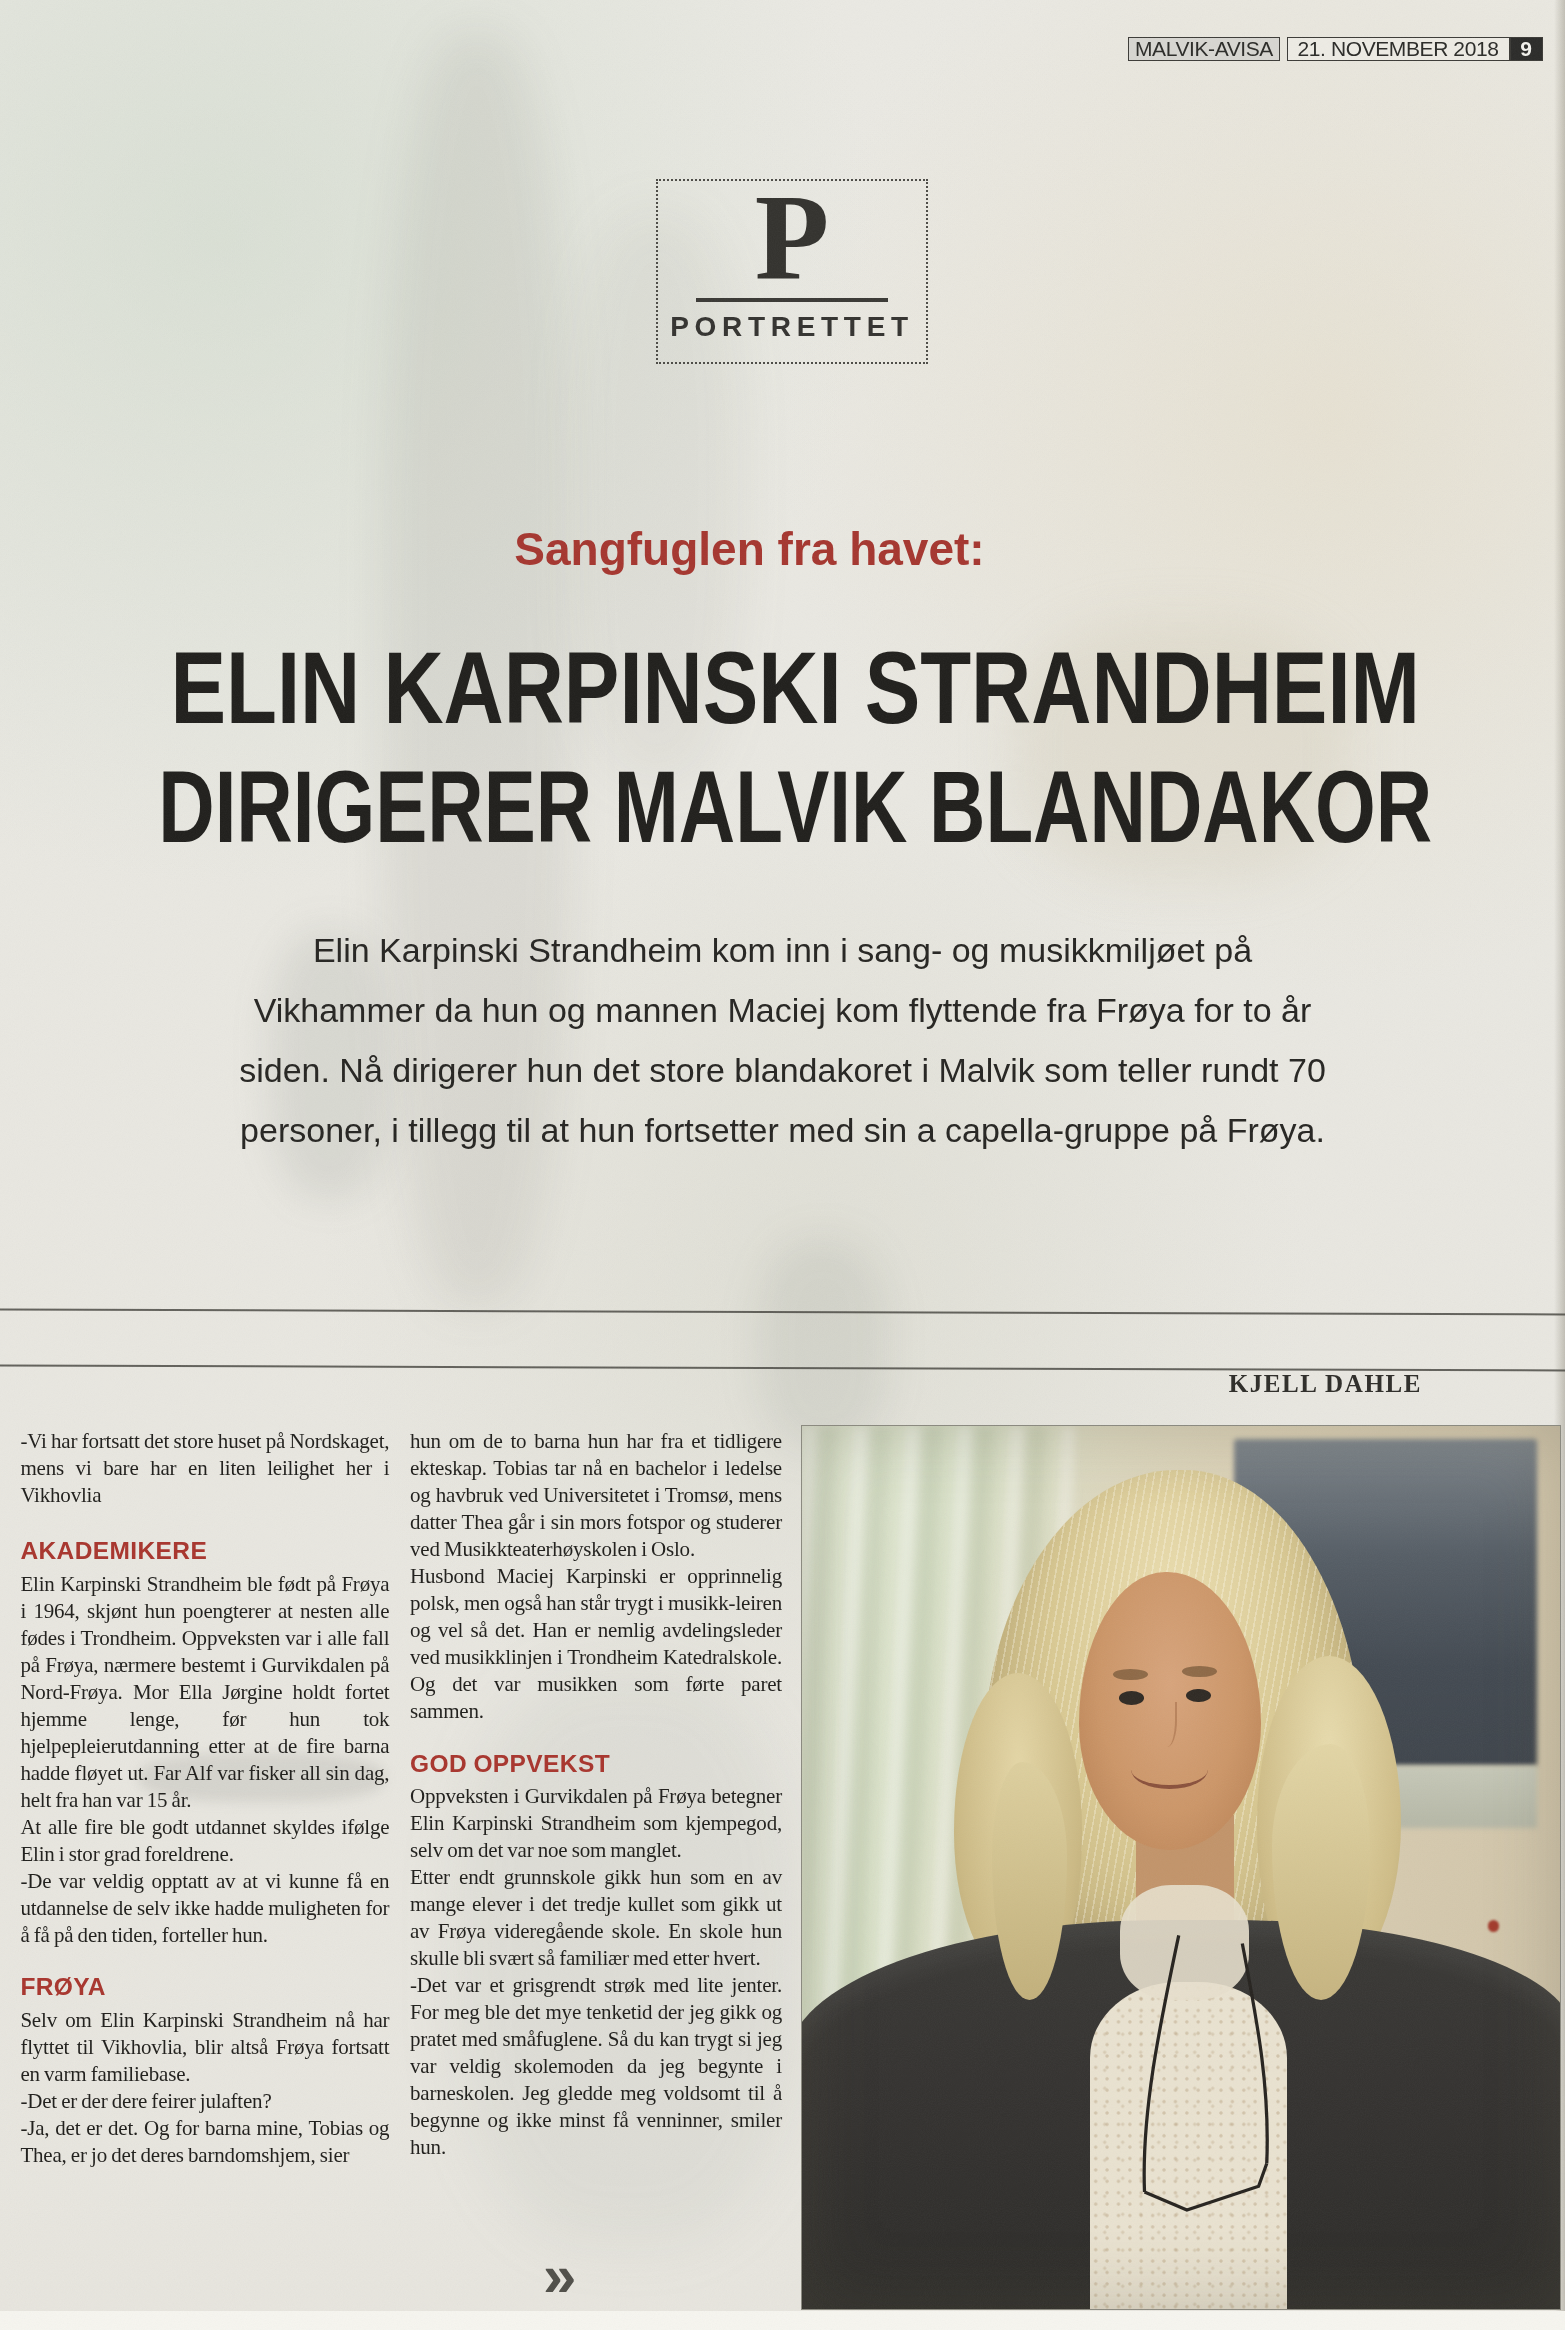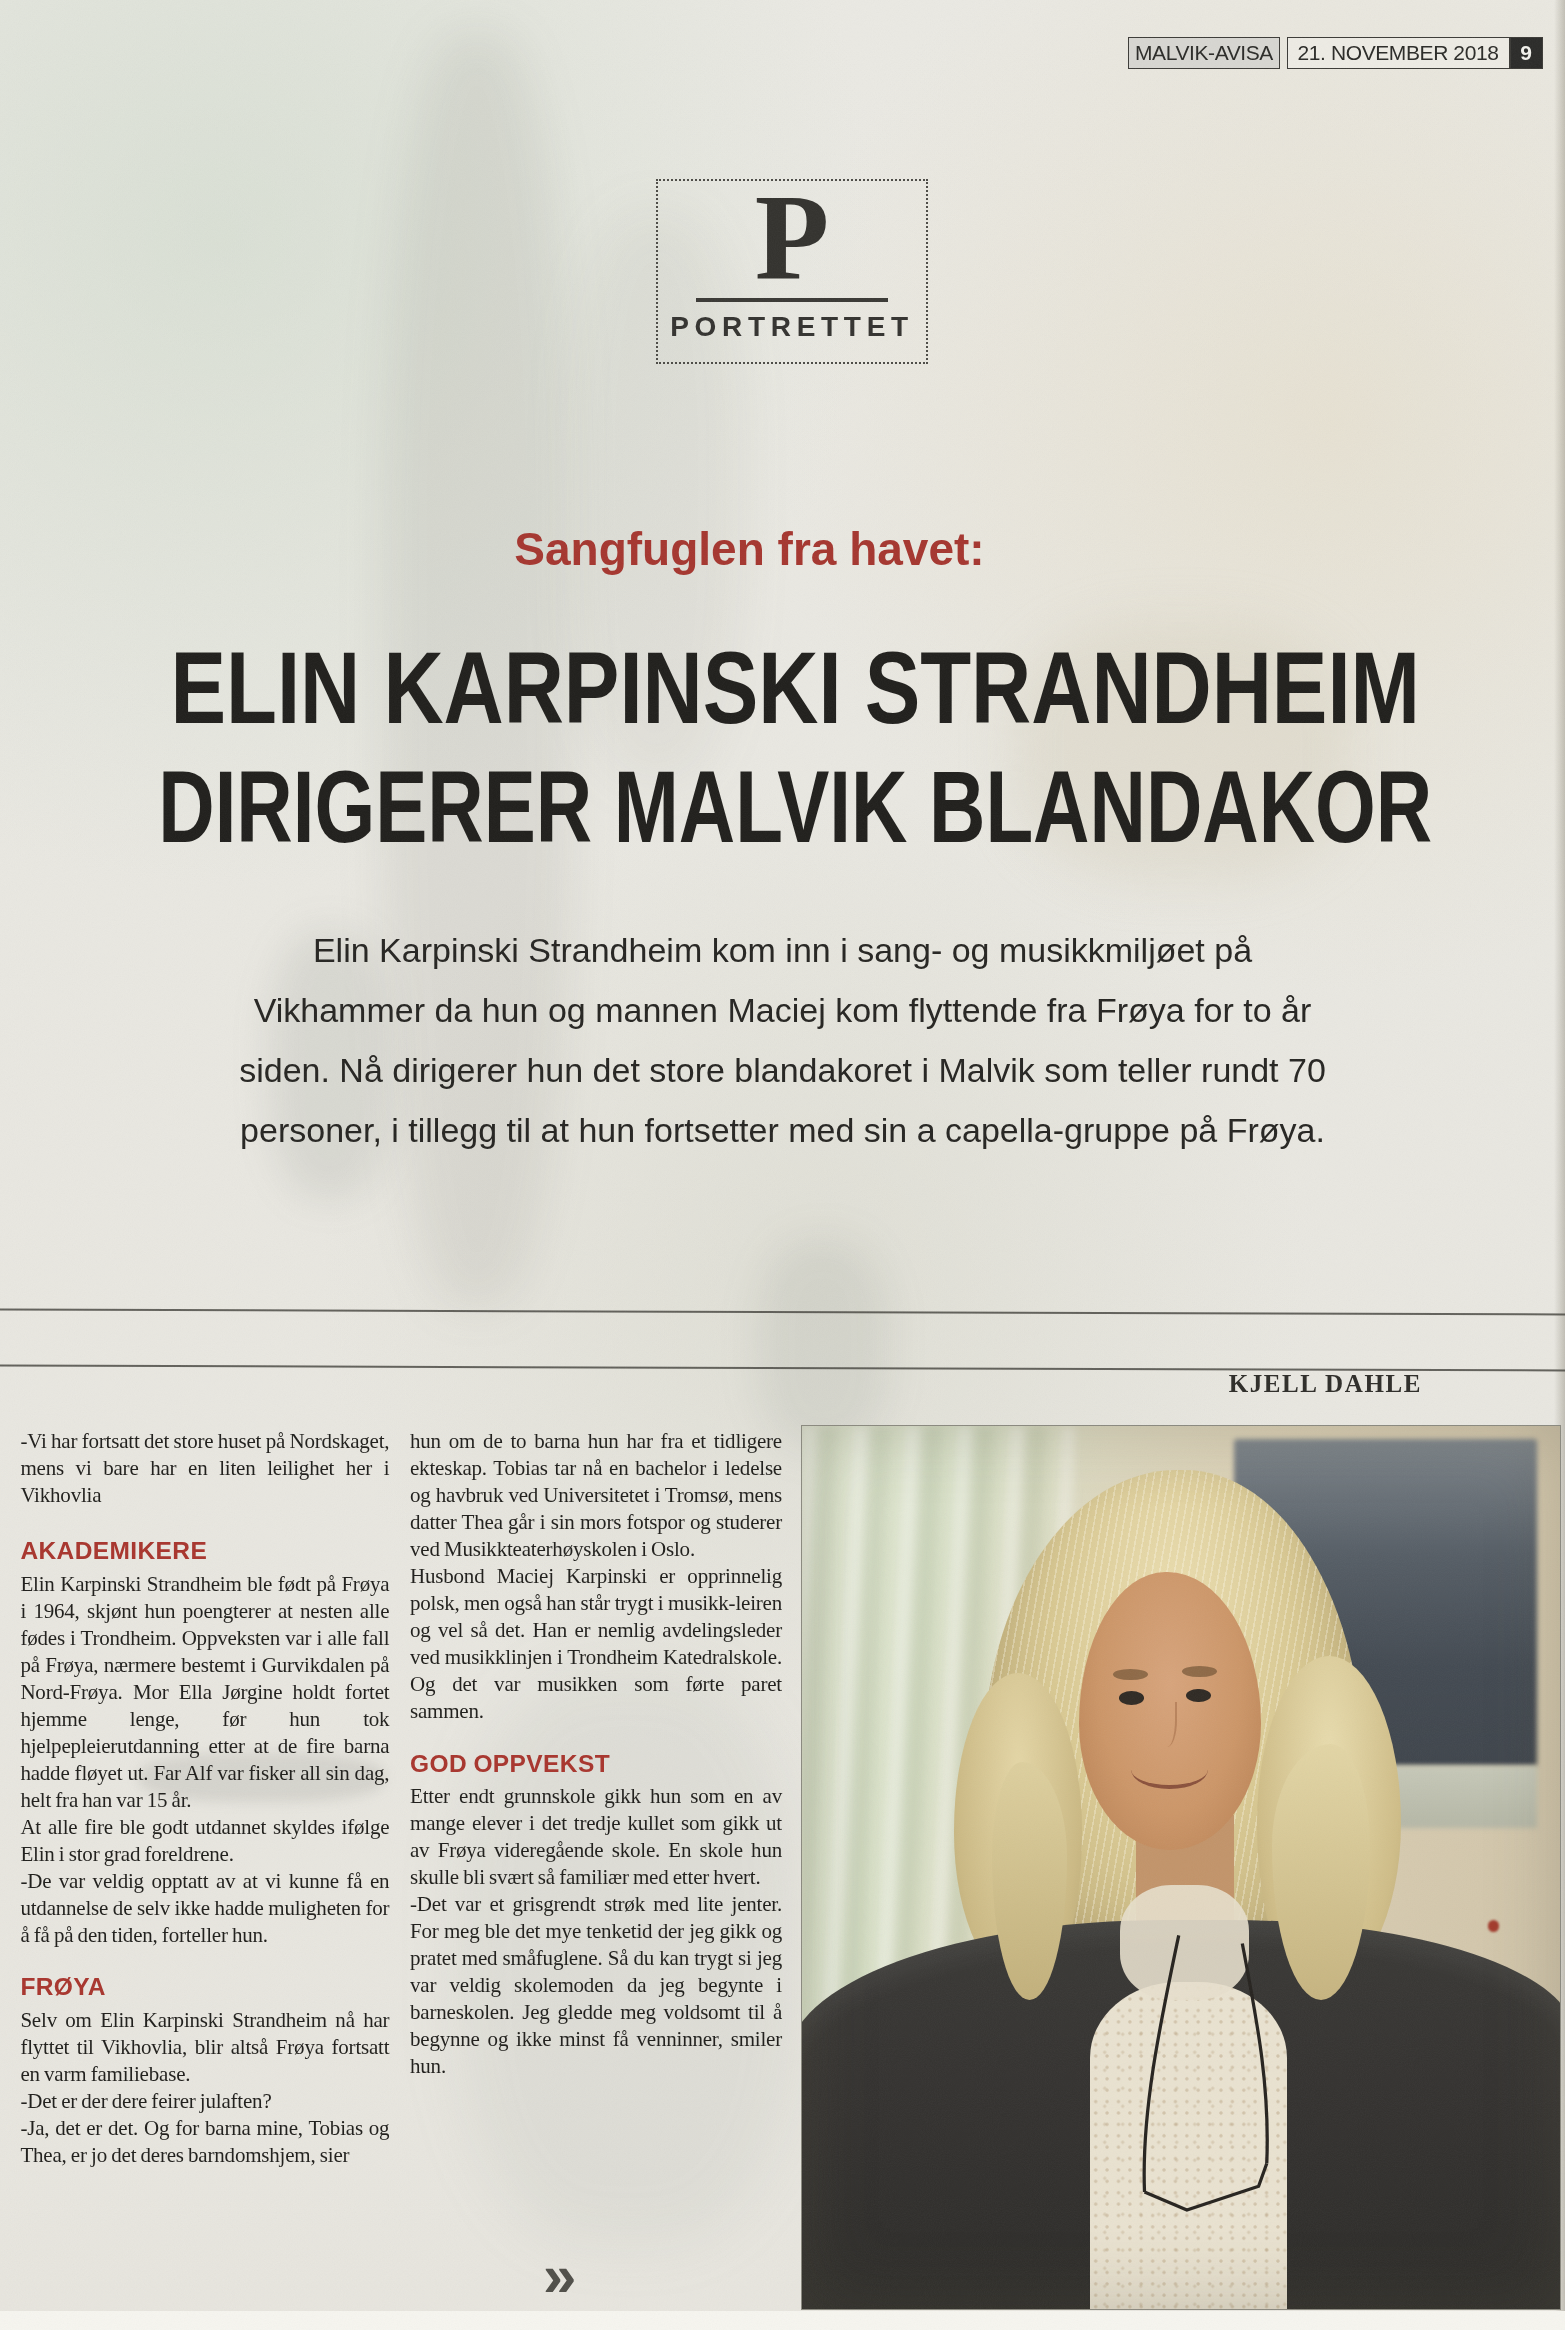--- a/index.html
+++ b/index.html
@@ -23,21 +23,21 @@
   .g3 { left:269px; top:930px; width:122px; height:269px;  background:rgba(100,105,95,.12);  filter:blur(18px); }
   .g4 { left:758px; top:1239px; width:130px; height:212px;  background:rgba(100,103,96,.10);  filter:blur(19.6px); }
   .g5 { left:139px; top:1753px; width:245px; height:49px;   background:rgba(120,120,110,.16); filter:blur(5.7px); }
   .g6 { left:1011px; top:620px; width:342px; height:261px;  background:rgba(205,195,170,.25); filter:blur(24.5px); }
   .g7 { left:457px; top:1671px; width:342px; height:571px;  background:rgba(140,145,135,.10); filter:blur(28.5px); }
   .scan-edge { position:absolute; right:0; top:0; width:11.4px; height:100%;
     background:linear-gradient(90deg, transparent, rgba(120,115,100,.35)); }
   .bottom-margin { position:absolute; left:0; top:2311px; width:100%; height:19.6px; background:#f6f5ef; }
 
   
-  .masthead { position:absolute; left:1128px; top:37px; height:32px; display:flex; align-items:stretch;
+  .masthead { position:absolute; left:1128px; top:37px; height:24px; display:flex; align-items:stretch;
     font-family:"Liberation Sans", sans-serif; font-size:21px; letter-spacing:-0.4px; color:#2b2b28; }
   .masthead .box { display:flex; align-items:center; justify-content:center; border:1.6px solid #3c3b37; }
   .mh-name { width:152px; background:#d7d6d1; }
   .mh-gap  { width:6.5px; border:none; }
   .mh-date { width:223px; background:#edebe4; border-left:1.6px solid #3c3b37; }
   .mh-page { width:33px;  background:#2b2b29; color:#f2f1ec; font-weight:bold; border-left:none; }
 
   
   .badge { position:absolute; left:656px; top:179px; width:272px; height:185px;
     border:2.4px dotted #4c4b46; }
@@ -194,20 +194,21 @@
     <h3>FRØYA</h3>
     <p>Selv om Elin Karpinski Strandheim nå har flyttet til Vikhovlia, blir altså Frøya fortsatt en varm familiebase.</p>
     <p>-Det er der dere feirer julaften?</p>
     <p>-Ja, det er det. Og for barna mine, Tobias og Thea, er jo det deres barndomshjem, sier</p>
   </div>
 
   <div class="col col-2">
     <p>hun om de to barna hun har fra et tidligere ekteskap. Tobias tar nå en bachelor i ledelse og havbruk ved Universitetet i Tromsø, mens datter Thea går i sin mors fotspor og studerer ved Musikkteaterhøyskolen i Oslo.</p>
     <p>Husbond Maciej Karpinski er opprinnelig polsk, men også han står trygt i musikk-leiren og vel så det. Han er nemlig avdelingsleder ved musikklinjen i Trondheim Katedralskole. Og det var musikken som førte paret sammen.</p>
     <h3>GOD OPPVEKST</h3>
+    <p>Oppveksten i Gurvikdalen på Frøya betegner Elin Karpinski Strandheim som kjempegod, selv om det var noe som manglet.</p>
     <p>Etter endt grunnskole gikk hun som en av mange elever i det tredje kullet som gikk ut av Frøya videregående skole. En skole hun skulle bli svært så familiær med etter hvert.</p>
     <p>-Det var et grisgrendt strøk med lite jenter. For meg ble det mye tenketid der jeg gikk og pratet med småfuglene. Så du kan trygt si jeg var veldig skolemoden da jeg begynte i barneskolen. Jeg gledde meg voldsomt til å begynne og ikke minst få venninner, smiler hun.</p>
   </div>
 
   <div class="continuation">»</div>
 
   <div class="photo">
     <div class="ph-curtain"></div>
     <div class="ph-window"></div>
     <div class="ph-sill"></div>

